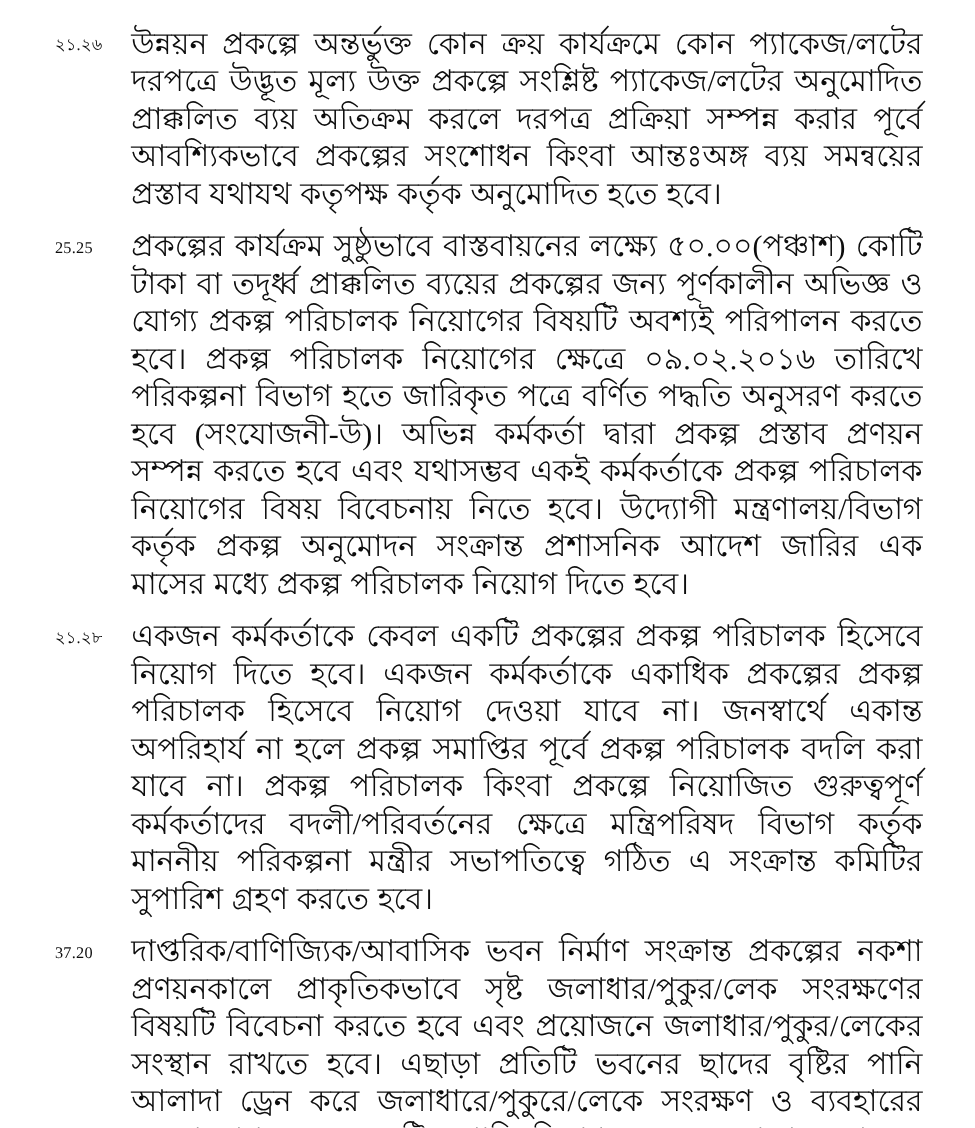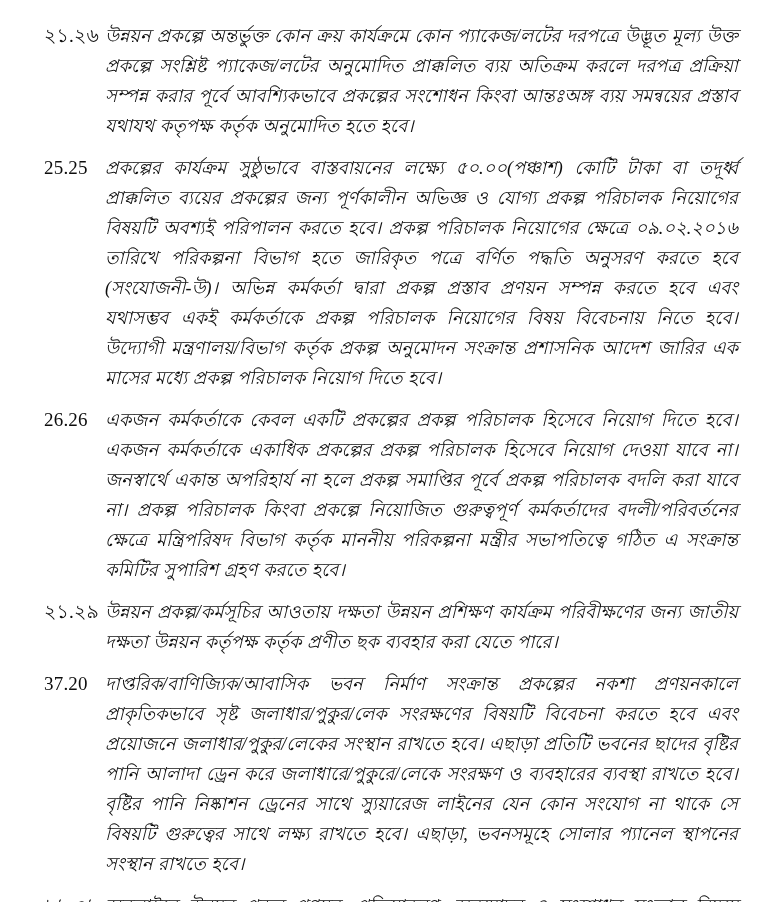--- a/index.html
+++ b/index.html
@@ -27,60 +27,55 @@
   }
 
   .clause {
     display: flex;
     align-items: flex-start;
     margin-bottom: 12px;
   }
 
   .clause-number {
     flex: 0 0 61px;
-    font-size: 19px;
+    font-size: 13px;
     line-height: 30px;
     letter-spacing: 0.2px;
     white-space: nowrap;
   }
 
   .clause-text {
     flex: 1 1 auto;
-    font-size: 18px;
+    font-size: 24px;
     line-height: 30px;
     text-align: justify;
     text-justify: inter-word;
     word-spacing: 1px;
-    font-style: italic;
   }
 </style>
 </head>
 <body>
 
 <div class="page">
 
   <div class="clause">
     <div class="clause-number">২১.২৬</div>
     <div class="clause-text">উন্নয়ন প্রকল্পে অন্তর্ভুক্ত কোন ক্রয় কার্যক্রমে কোন প্যাকেজ/লটের দরপত্রে উদ্ভূত মূল্য উক্ত প্রকল্পে সংশ্লিষ্ট প্যাকেজ/লটের অনুমোদিত প্রাক্কলিত ব্যয় অতিক্রম করলে দরপত্র প্রক্রিয়া সম্পন্ন করার পূর্বে আবশ্যিকভাবে প্রকল্পের সংশোধন কিংবা আন্তঃঅঙ্গ ব্যয় সমন্বয়ের প্রস্তাব যথাযথ কতৃপক্ষ কর্তৃক অনুমোদিত হতে হবে।</div>
   </div>
 
   <div class="clause">
     <div class="clause-number">25.25</div>
     <div class="clause-text">প্রকল্পের কার্যক্রম সুষ্ঠুভাবে বাস্তবায়নের লক্ষ্যে ৫০.০০(পঞ্চাশ) কোটি টাকা বা তদূর্ধ্ব প্রাক্কলিত ব্যয়ের প্রকল্পের জন্য পূর্ণকালীন অভিজ্ঞ ও যোগ্য প্রকল্প পরিচালক নিয়োগের বিষয়টি অবশ্যই পরিপালন করতে হবে। প্রকল্প পরিচালক নিয়োগের ক্ষেত্রে ০৯.০২.২০১৬ তারিখে পরিকল্পনা বিভাগ হতে জারিকৃত পত্রে বর্ণিত পদ্ধতি অনুসরণ করতে হবে (সংযোজনী-উ)। অভিন্ন কর্মকর্তা দ্বারা প্রকল্প প্রস্তাব প্রণয়ন সম্পন্ন করতে হবে এবং যথাসম্ভব একই কর্মকর্তাকে প্রকল্প পরিচালক নিয়োগের বিষয় বিবেচনায় নিতে হবে। উদ্যোগী মন্ত্রণালয়/বিভাগ কর্তৃক প্রকল্প অনুমোদন সংক্রান্ত প্রশাসনিক আদেশ জারির এক মাসের মধ্যে প্রকল্প পরিচালক নিয়োগ দিতে হবে।</div>
   </div>
 
   <div class="clause">
-    <div class="clause-number">26.26</div>
+    <div class="clause-number">২১.২৮</div>
     <div class="clause-text">একজন কর্মকর্তাকে কেবল একটি প্রকল্পের প্রকল্প পরিচালক হিসেবে নিয়োগ দিতে হবে। একজন কর্মকর্তাকে একাধিক প্রকল্পের প্রকল্প পরিচালক হিসেবে নিয়োগ দেওয়া যাবে না। জনস্বার্থে একান্ত অপরিহার্য না হলে প্রকল্প সমাপ্তির পূর্বে প্রকল্প পরিচালক বদলি করা যাবে না। প্রকল্প পরিচালক কিংবা প্রকল্পে নিয়োজিত গুরুত্বপূর্ণ কর্মকর্তাদের বদলী/পরিবর্তনের ক্ষেত্রে মন্ত্রিপরিষদ বিভাগ কর্তৃক মাননীয় পরিকল্পনা মন্ত্রীর সভাপতিত্বে গঠিত এ সংক্রান্ত কমিটির সুপারিশ গ্রহণ করতে হবে।</div>
   </div>
 
-  <div class="clause">
-    <div class="clause-number">২১.২৯</div>
-    <div class="clause-text">উন্নয়ন প্রকল্প/কর্মসূচির আওতায় দক্ষতা উন্নয়ন প্রশিক্ষণ কার্যক্রম পরিবীক্ষণের জন্য জাতীয় দক্ষতা উন্নয়ন কর্তৃপক্ষ কর্তৃক প্রণীত ছক ব্যবহার করা যেতে পারে।</div>
-  </div>
 
   <div class="clause">
     <div class="clause-number">37.20</div>
     <div class="clause-text">দাপ্তরিক/বাণিজ্যিক/আবাসিক ভবন নির্মাণ সংক্রান্ত প্রকল্পের নকশা প্রণয়নকালে প্রাকৃতিকভাবে সৃষ্ট জলাধার/পুকুর/লেক সংরক্ষণের বিষয়টি বিবেচনা করতে হবে এবং প্রয়োজনে জলাধার/পুকুর/লেকের সংস্থান রাখতে হবে। এছাড়া প্রতিটি ভবনের ছাদের বৃষ্টির পানি আলাদা ড্রেন করে জলাধারে/পুকুরে/লেকে সংরক্ষণ ও ব্যবহারের ব্যবস্থা রাখতে হবে। বৃষ্টির পানি নিষ্কাশন ড্রেনের সাথে স্যুয়ারেজ লাইনের যেন কোন সংযোগ না থাকে সে বিষয়টি গুরুত্বের সাথে লক্ষ্য রাখতে হবে। এছাড়া, ভবনসমূহে সোলার প্যানেল স্থাপনের সংস্থান রাখতে হবে।</div>
   </div>
 
   <div class="clause">
     <div class="clause-number">২১.৩১</div>
     <div class="clause-text">অনলাইনে উন্নয়ন প্রকল্প প্রণয়ন, প্রক্রিয়াকরণ, অনুমোদন ও সংশোধন সংক্রান্ত বিষয়ে ইতোমধ্যে পরিকল্পনা বিভাগ হতে জারিকৃত পরিপত্র (সংযোজনী-উ) অনুসরণ করতে হবে।</div>
   </div>

